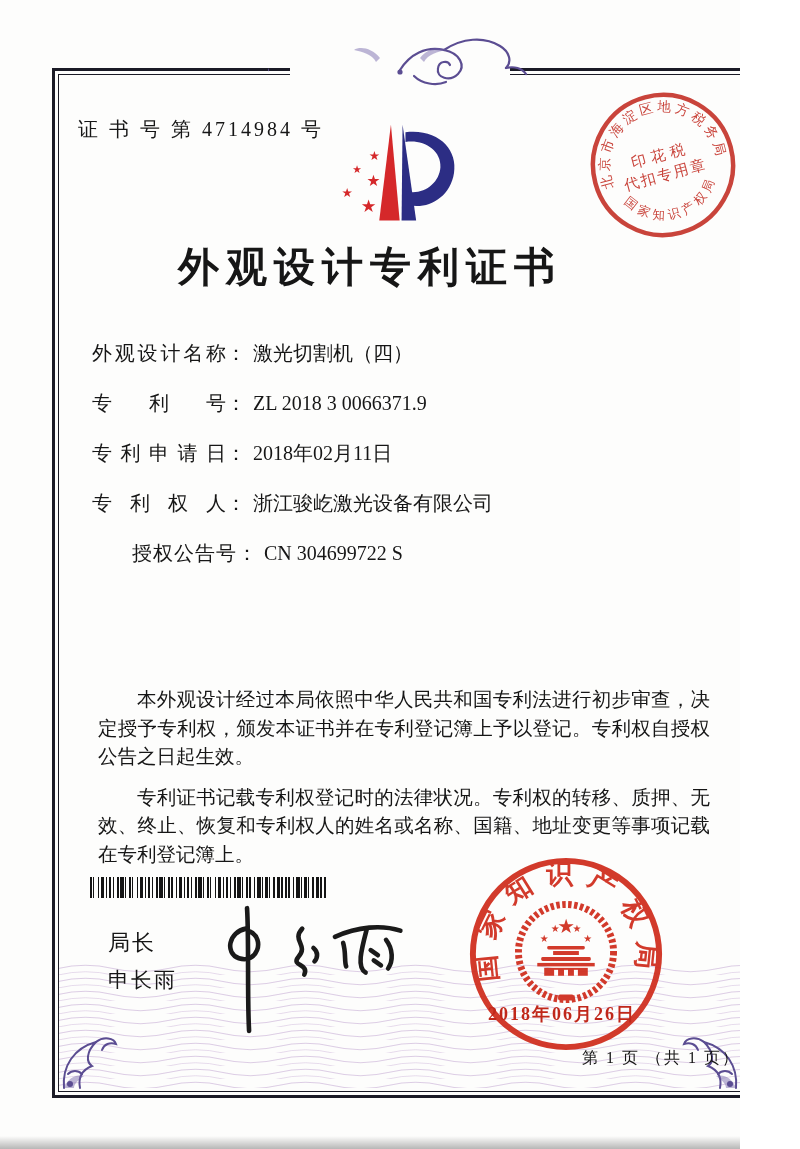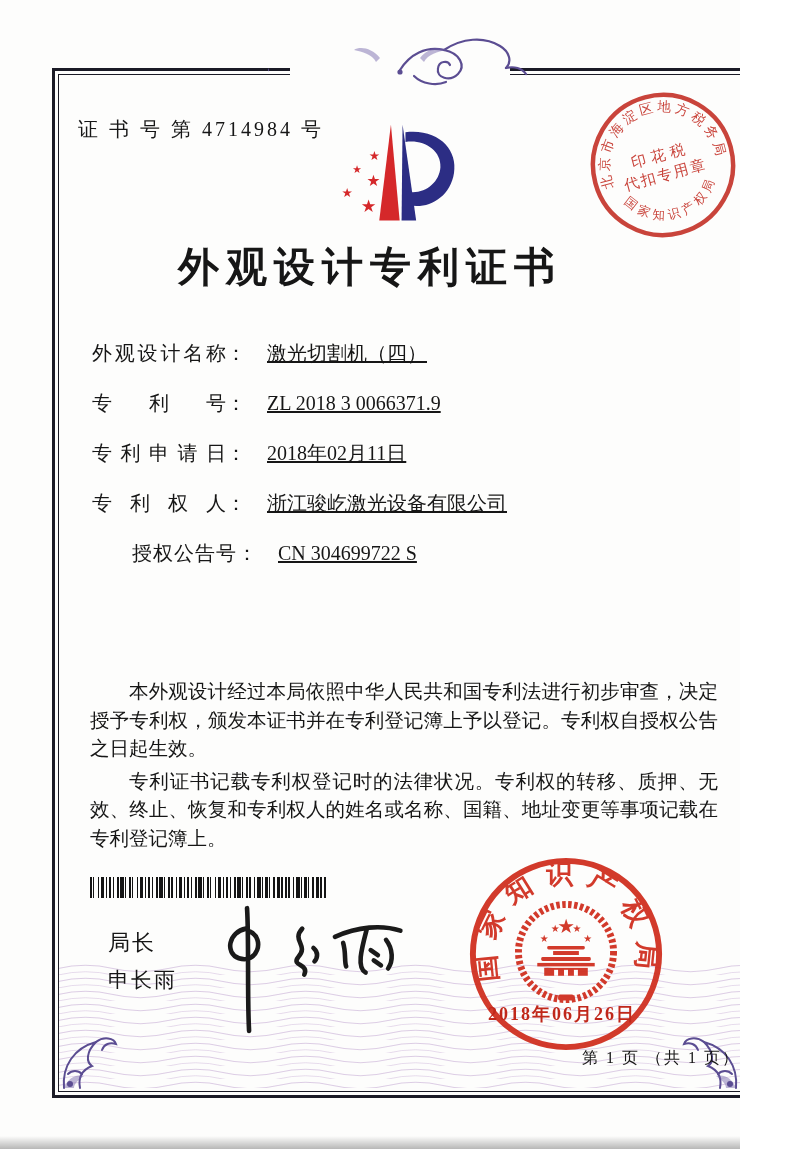--- a/index.html
+++ b/index.html
@@ -16,29 +16,29 @@
 
   .certno{left:78px;top:116px;font-size:20px;letter-spacing:3px;z-index:3;}
 
   .title{left:0;top:240px;width:100%;text-align:center;font-size:41px;font-weight:700;
          letter-spacing:7px;z-index:3;}
 
   .fields{left:92px;top:340px;width:640px;z-index:3;font-size:20px;}
   .frow{margin-bottom:23px;line-height:27px;white-space:nowrap;}
   .flabel{display:inline-block;width:134px;text-align:justify;text-align-last:justify;vertical-align:top;}
   .fcolon{display:inline-block;vertical-align:top;}
-  .fvalue{display:inline-block;margin-left:16px;vertical-align:top;text-decoration:underline;}
+  .fvalue{display:inline-block;margin-left:2px;vertical-align:top;}
   .fvalue.wrap{white-space:normal;width:474px;line-height:29px;}
   .grant-row{display:flex;}
   .grant-second{margin-left:40px;}
   .grant-second .flabel{width:auto;text-align:left;text-align-last:auto;letter-spacing:1px;}
 
   .bodytext{left:86px;top:674px;width:636px;z-index:3;font-size:19.5px;line-height:28.5px;
             text-align:justify;}
-  .bodytext p{margin:4px;text-indent:2em;}
+  .bodytext p{margin:12px;text-indent:2em;}
 
   .barcode{left:90px;top:877px;width:237px;height:21px;z-index:3;
     background:repeating-linear-gradient(90deg,
       #141414 0 2px,transparent 2px 3.5px,
       #141414 3.5px 4.5px,transparent 4.5px 8px,
       #141414 8px 9.5px,transparent 9.5px 11px,
       #141414 11px 14.5px,transparent 14.5px 16px,
       #141414 16px 17px,transparent 17px 19.5px);}
 
   .sig-title{left:108px;top:928px;font-size:22px;z-index:3;letter-spacing:2px;font-family:Liberation Serif, serif;}

